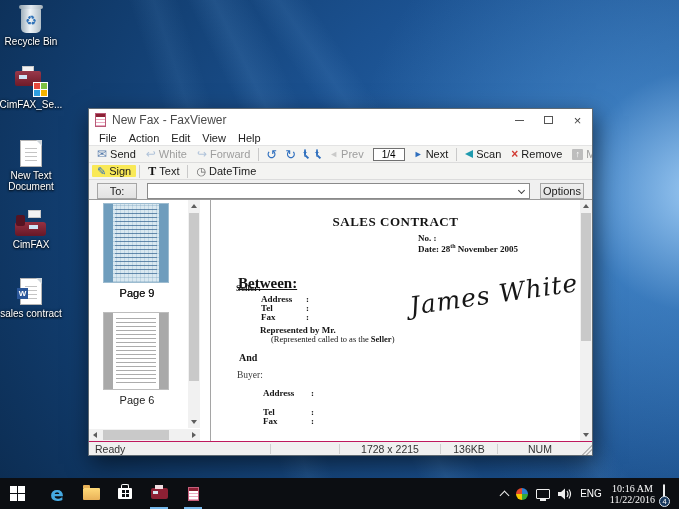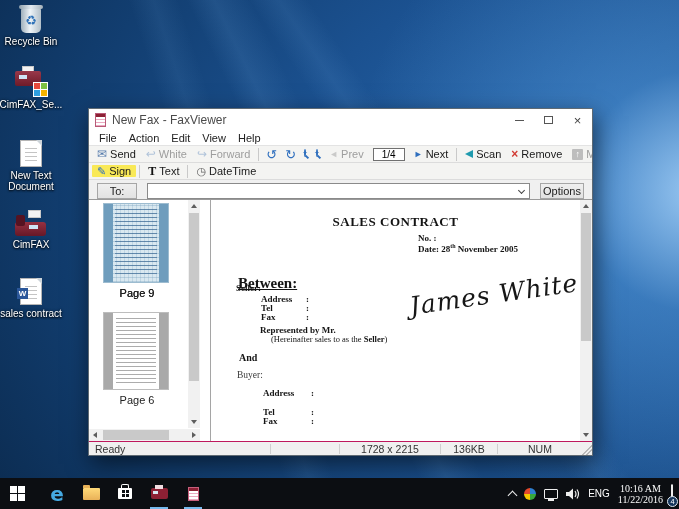--- a/index.html
+++ b/index.html
@@ -199,21 +199,21 @@
   .store { width:14px; height:11px; background:#fff; border-radius:1px; position:relative; display:flex; align-items:center; justify-content:center; }
   .store::before { content:""; position:absolute; top:-4px; left:3px; right:3px; height:4px; border:1.5px solid #fff; border-bottom:none; border-radius:2px 2px 0 0; }
   .store i { display:grid; grid-template-columns:3px 3px; grid-template-rows:3px 3px; gap:1px; }
   .store i span { background:#0c0e12; }
   .tfax { width:17px; height:11px; background:#8d2034; border-radius:2px; position:relative; }
   .tfax::before { content:""; position:absolute; top:-3px; left:4px; width:8px; height:4px; background:#f2dde2; }
   .tfax::after { content:""; position:absolute; top:3px; left:2px; width:5px; height:3px; background:#d9e6f2; }
   .tdoc2 { width:11px; height:14px; background:repeating-linear-gradient(180deg,#fff 0 2px,#eaa9c0 2px 3px); border:1px solid #c75f7d; position:relative; }
   .tdoc2::before { content:""; position:absolute; top:0; left:0; right:0; height:3px; background:#8d2034; }
 
-  .tray { margin-left:auto; display:flex; align-items:center; gap:8px; }
+  .tray { margin-left:auto; display:flex; align-items:center; gap:8px; padding-right:8px; }
   .chev-up { width:7px; height:7px; border-left:1.5px solid #eee; border-top:1.5px solid #eee; transform:rotate(45deg); margin-top:3px; }
   .colorball { width:12px; height:12px; border-radius:50%;
                background:conic-gradient(#2e7fd1 0 25%, #37a93c 25% 50%, #f7c800 50% 75%, #e4482c 75% 100%); }
   .disp { width:14px; height:10px; border:1.5px solid #eee; border-radius:1px; position:relative; }
   .disp::after { content:""; position:absolute; bottom:-3px; left:3px; right:3px; height:1.5px; background:#eee; }
   .lang { font-size:10px; color:#fff; }
   .clock { font-size:10px; line-height:11px; text-align:center;font-family:Liberation Serif, serif; }
   .notif { width:14px; height:12px; border:1.5px solid #eee; border-radius:2px; position:relative; }
   .notif i { position:absolute; left:2px; right:2px; top:3px; height:1px; background:#eee; box-shadow:0 3px 0 #eee; }
   .badge { position:absolute; right:-5px; bottom:-4px; width:11px; height:11px; border-radius:50%; background:#17375c; border:1px solid #dfe8f0;
@@ -417,21 +417,21 @@
         <div class="d fr-label" style="top:94px;left:50px">Address</div>
         <div class="d fr-colon" style="top:94px;left:95px">:</div>
         <div class="d fr-label" style="top:103px;left:50px">Tel</div>
         <div class="d fr-colon" style="top:103px;left:95px">:</div>
         <div class="d fr-label" style="top:112px;left:50px">Fax</div>
         <div class="d fr-colon" style="top:112px;left:95px">:</div>
 
         <div class="sig">James White</div>
 
         <div class="d d-repr b">Represented by Mr.</div>
-        <div class="d d-here"><span>(Hereinafter sales to as the </span><span class="b2">Seller</span><span>)</span></div>
+        <div class="d d-here"><span>(Represented called to as the </span><span class="b2">Seller</span><span>)</span></div>
         <div class="d d-and b">And</div>
         <div class="d d-buyer">Buyer:</div>
 
         <div class="d fr-label" style="top:188px;left:52px">Address</div>
         <div class="d fr-colon" style="top:188px;left:100px">:</div>
         <div class="d fr-label" style="top:207px;left:52px">Tel</div>
         <div class="d fr-colon" style="top:207px;left:100px">:</div>
         <div class="d fr-label" style="top:216px;left:52px">Fax</div>
         <div class="d fr-colon" style="top:216px;left:100px">:</div>
       </div>

